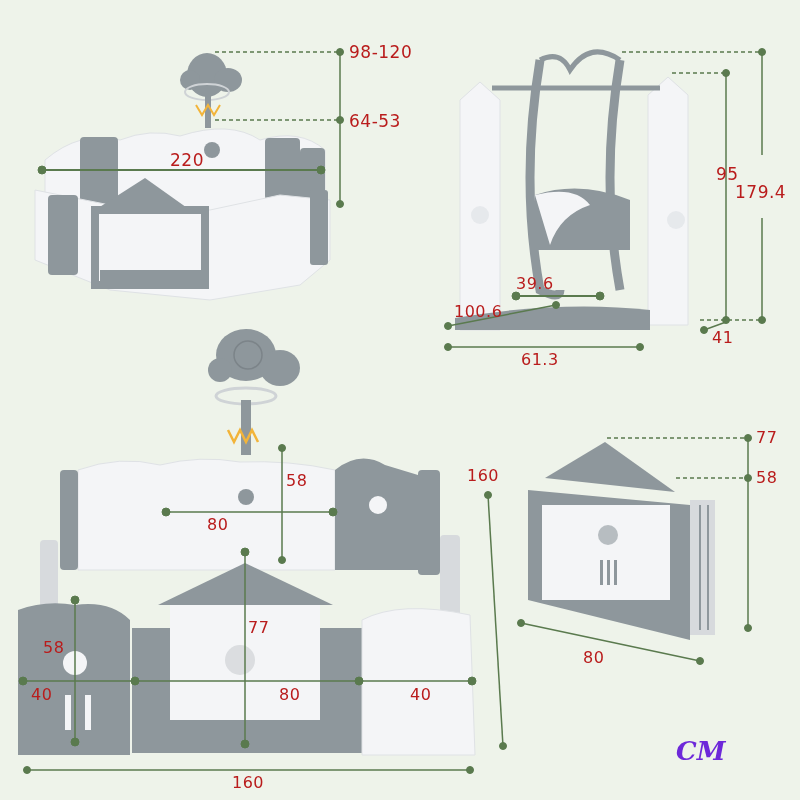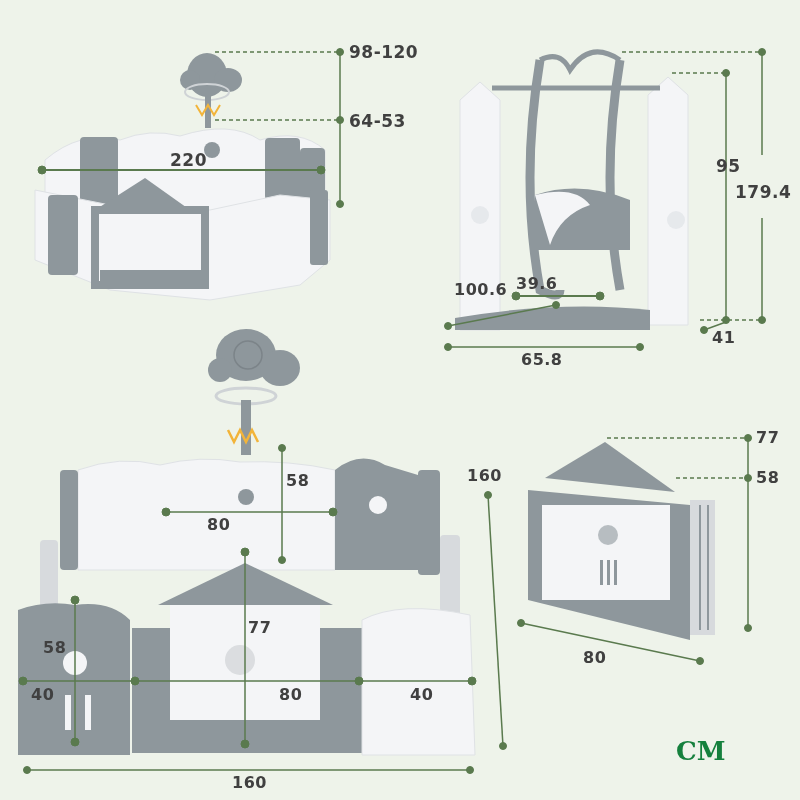--- a/index.html
+++ b/index.html
@@ -1,19 +1,19 @@
 <!DOCTYPE html>
 <html><head>
 <meta charset="utf-8">
 <style>
   html,body{margin:0;padding:0;}
   body{width:800px;height:800px;background:#eef3ea;position:relative;overflow:hidden;font-family:"DejaVu Sans","Liberation Sans",sans-serif;}
-  .lbl{position:absolute;color:#404040;font-weight:bold;font-size:16px;letter-spacing:0.5px;white-space:nowrap;}
+  .lbl{position:absolute;color:#b91c1c;font-weight:normal;font-size:16px;letter-spacing:0.5px;white-space:nowrap;}
   .lbl.big{font-size:17px;}
-  .unit{position:absolute;left:676px;top:736px;color:#15803d;font-size:26px;font-weight:bold;font-family:"DejaVu Serif",serif;}
+  .unit{position:absolute;left:676px;top:736px;color:#6d28d9;font-size:26px;font-style:italic;font-weight:bold;font-family:"DejaVu Serif",serif;}
   svg.layer{position:absolute;left:0;top:0;width:800px;height:800px;}
 </style>
 </head>
 <body>
 
 <svg class="layer" viewBox="0 0 800 800">
 
   <g>
 
     <ellipse cx="207" cy="75" rx="20" ry="22" fill="#8e979c"></ellipse>
@@ -161,25 +161,25 @@
     <line x1="521" y1="623" x2="700" y2="661" stroke-width="1.5"></line>
     <circle cx="521" cy="623" r="3.5"></circle>
       <circle cx="700" cy="661" r="3.5"></circle>
   </g>
 </svg>
 
 <div class="lbl big" style="left:349px;top:42px">98-120</div>
 <div class="lbl big" style="left:349px;top:111px">64-53</div>
 <div class="lbl big" style="left:170px;top:150px">220</div>
 
-<div class="lbl big" style="left:716px;top:156px">95</div>
+<div class="lbl big" style="left:716px;top:164px">95</div>
 <div class="lbl big" style="left:735px;top:182px">179.4</div>
 <div class="lbl" style="left:712px;top:328px">41</div>
-<div class="lbl" style="left:521px;top:350px">65.8</div>
-<div class="lbl" style="left:454px;top:280px">100.6</div>
+<div class="lbl" style="left:521px;top:350px">61.3</div>
+<div class="lbl" style="left:454px;top:302px">100.6</div>
 <div class="lbl" style="left:516px;top:274px">39.6</div>
 
 <div class="lbl" style="left:286px;top:471px">58</div>
 <div class="lbl" style="left:207px;top:515px">80</div>
 <div class="lbl" style="left:248px;top:618px">77</div>
 <div class="lbl" style="left:43px;top:638px">58</div>
 <div class="lbl" style="left:31px;top:685px">40</div>
 <div class="lbl" style="left:279px;top:685px">80</div>
 <div class="lbl" style="left:410px;top:685px">40</div>
 <div class="lbl" style="left:232px;top:773px">160</div>

